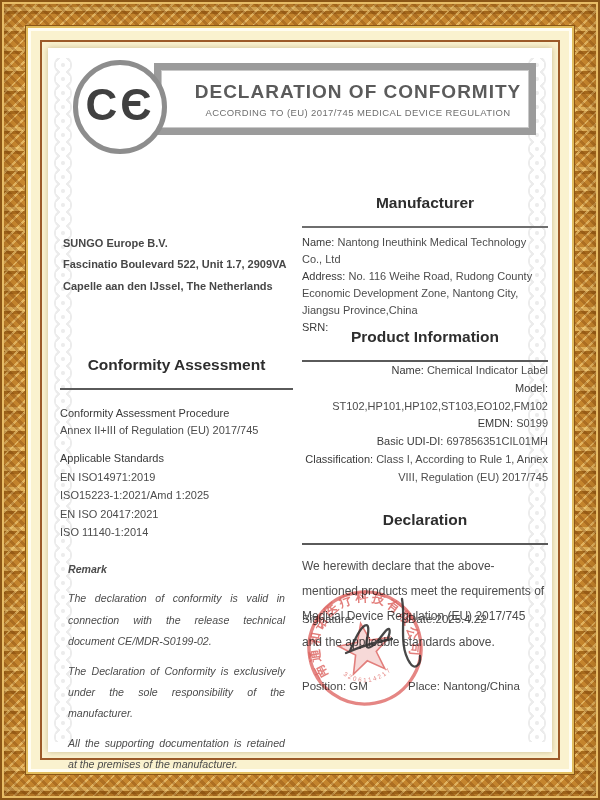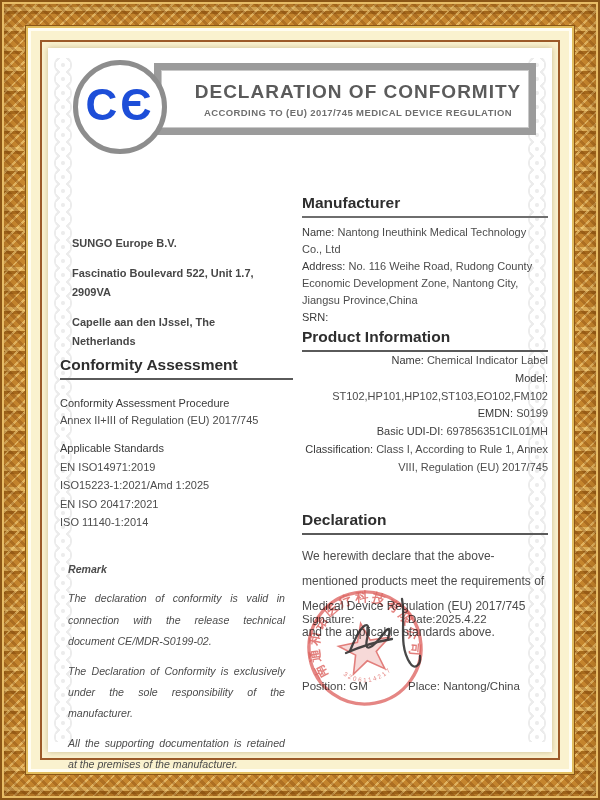--- a/index.html
+++ b/index.html
@@ -28,35 +28,35 @@
     background-size:20px 14px;}
   .lace.left{left:5px;}
   .lace.right{right:5px;}
 
   
   .banner{position:absolute;left:106px;top:15px;width:382px;height:72px;
     border:7px solid #9b9b9b;background:#fff;box-sizing:border-box;
     display:flex;flex-direction:column;justify-content:center;align-items:center;
     padding-left:26px;box-shadow:inset 0 0 0 1px #c9c9c9;}
   .banner .title{font-size:19px;font-weight:bold;color:#5b5b5b;letter-spacing:1px;white-space:nowrap;}
-  .banner .subtitle{font-size:9.5px;font-weight:bold;color:#6e6e6e;letter-spacing:.4px;margin-top:4px;white-space:nowrap;}
+  .banner .subtitle{font-size:9.5px;font-weight:normal;color:#6e6e6e;letter-spacing:.4px;margin-top:4px;white-space:nowrap;}
   .ce-circle{position:absolute;left:25px;top:12px;width:94px;height:94px;border-radius:50%;
     border:5px solid #8d8d8d;background:#fff;box-sizing:border-box;
     display:flex;align-items:center;justify-content:center;z-index:3;}
-  .ce-circle span{font-size:44px;font-weight:bold;color:#1d4ed8;letter-spacing:3px;transform:translateY(-2px);}
+  .ce-circle span{font-size:44px;font-weight:bold;color:#404040;letter-spacing:3px;transform:translateY(-2px);}
 
   
   .section{position:absolute;box-sizing:border-box;color:#4c4c4c;}
   .col-l{left:12px;width:233px;}
   .col-r{left:254px;width:246px;}
   .sec-heading{font-size:15.5px;font-weight:bold;color:#2e2e2e;
-    border-bottom:2px solid #5a5a5a;padding-bottom:4px;}
+    border-bottom:2px solid #5a5a5a;padding-bottom:14px;text-align:center;}
   .body-txt{font-size:11px;line-height:1.55;color:#4c4c4c;}
   .b{font-weight:normal;color:#3a3a3a;}
-  .eu-lines p{margin:12px;font-size:11px;line-height:1.68;font-weight:bold;color:#474747;}
+  .eu-lines p{margin:3px;font-size:11px;line-height:1.68;font-weight:bold;color:#474747;}
   .std-list p{margin:0;font-size:11px;line-height:1.68;}
   .remark-h{font-size:13.5px;font-weight:bold;color:#333;margin:0 0 6px 0;}
   .remark p{margin:8px;font-style:italic;font-size:10.6px;line-height:2.02;color:#4c4c4c;text-align:justify;}
   .decl-text{font-size:12px;line-height:2.1;color:#4c4c4c;}
 
   .sig-row{position:absolute;left:254px;width:246px;font-size:11.5px;color:#474747;}
   .sig-row .right-item{position:absolute;left:106px;top:0;}
 
   
   .stamp{position:absolute;left:255px;top:538px;width:124px;height:124px;

